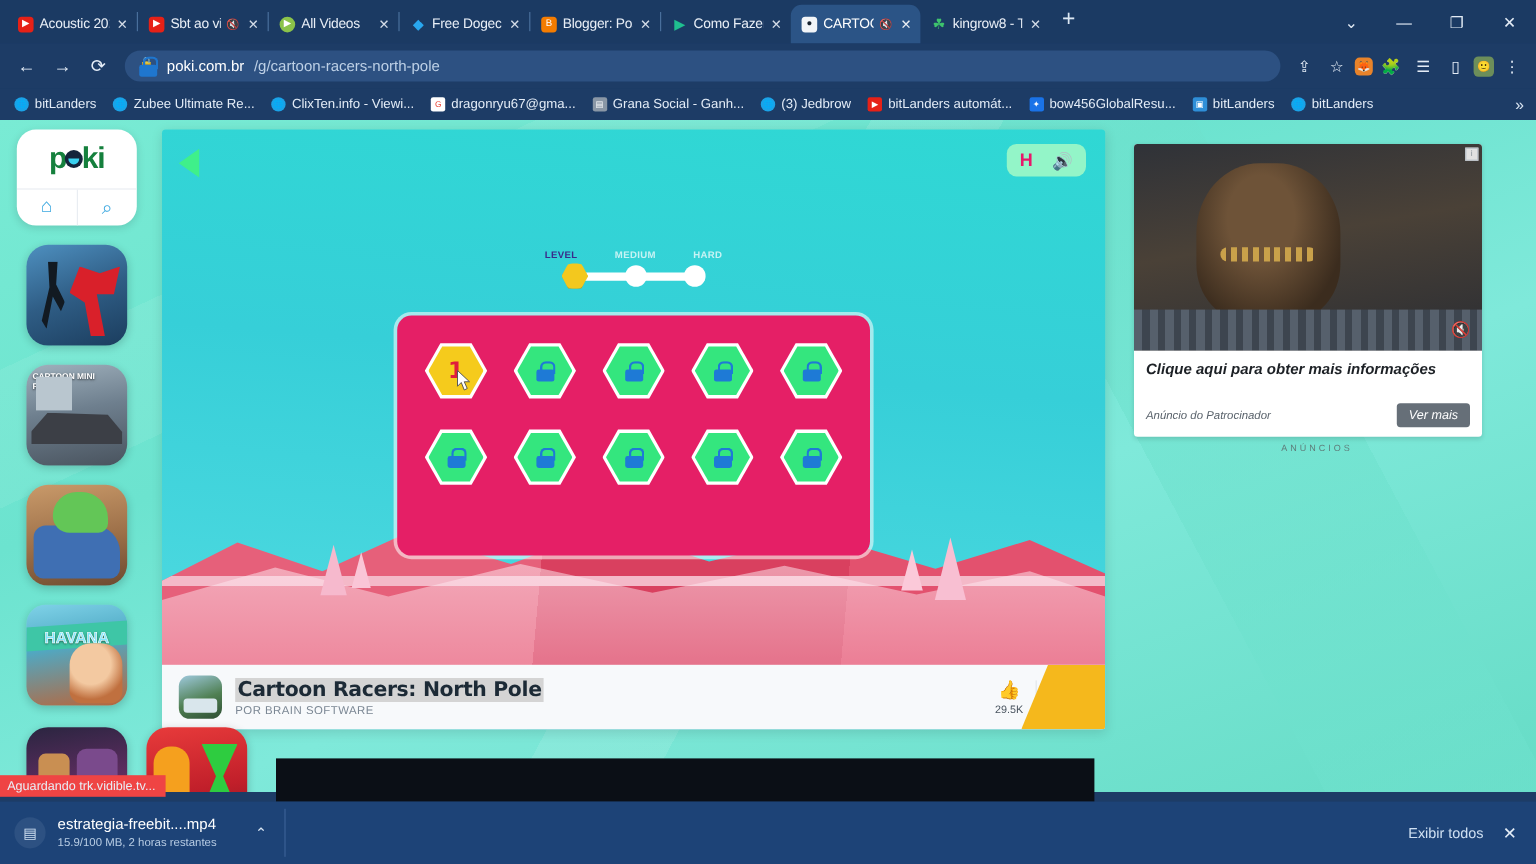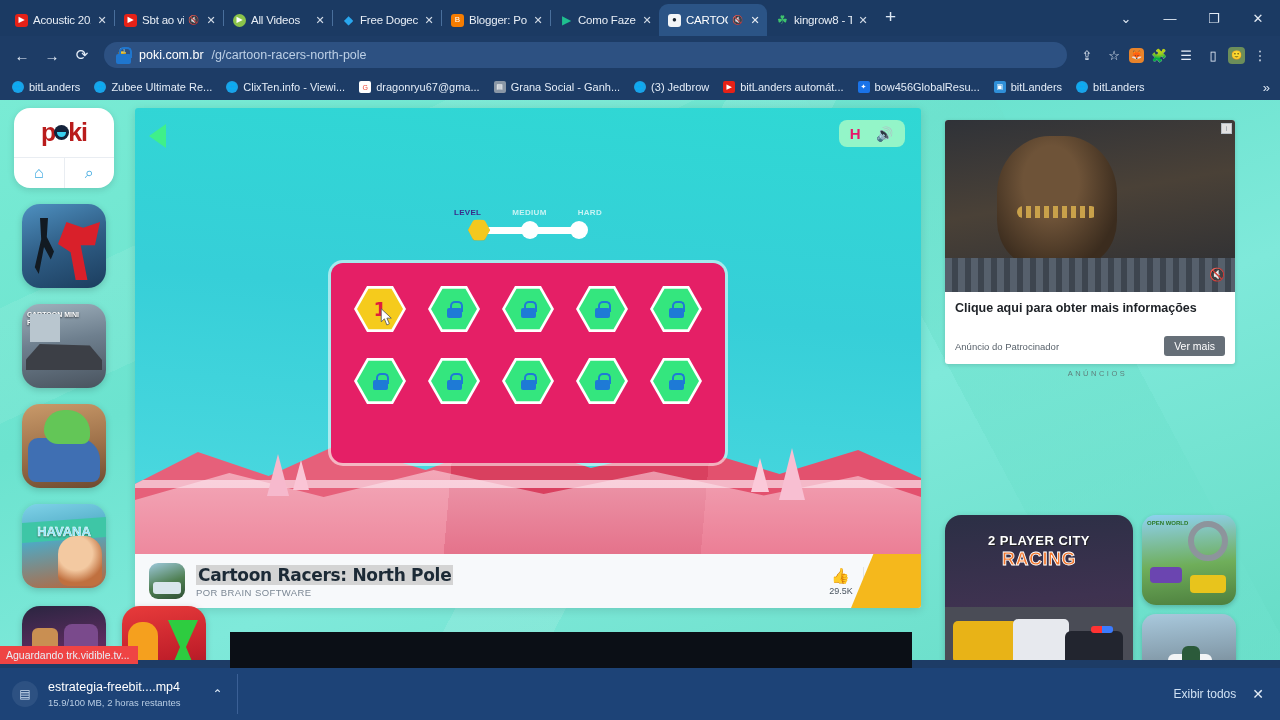--- a/index.html
+++ b/index.html
@@ -75,21 +75,21 @@
       linear-gradient(118deg, transparent 46%, rgba(255,255,255,.10) 46%, rgba(255,255,255,.10) 53%, transparent 53%),
       linear-gradient(62deg, transparent 70%, rgba(110,225,205,.55) 70%, rgba(110,225,205,.55) 82%, transparent 82%),
       linear-gradient(155deg, transparent 18%, rgba(255,255,255,.07) 18%, rgba(255,255,255,.07) 28%, transparent 28%);
   }
 
   
   .pk-side { position: absolute; left: 14px; top: 8px; width: 100px; z-index: 4; }
   .pk-logo-card { width: 100px; background: #fff; border-radius: 16px; overflow: hidden;
                   box-shadow: 0 2px 7px rgba(0,0,0,.13); }
   .pk-logo { height: 49px; display: flex; align-items: center; justify-content: center;
-             font-size: 25px; font-weight: 700; color: #b91c1c; letter-spacing: -1px; position: relative; }
+             font-size: 25px; font-weight: 700; color: #15803d; letter-spacing: -1px; position: relative; }
   .pk-logo .o-dot { display: inline-block; width: 15px; height: 15px; border-radius: 50%;
                     background: #14233b; position: relative; margin: 0 -1px; vertical-align: -2px; }
   .pk-logo .o-dot::after { content: ""; position: absolute; left: 3px; bottom: 3px; width: 9px; height: 5px;
                            background: #3ad0f0; border-radius: 0 0 9px 9px; }
   .pk-logo-row { display: flex; border-top: 1px solid #e9edf2; height: 31px; }
   .pk-logo-row > div { flex: 1; display: flex; align-items: center; justify-content: center; color: #3ea9e0; }
   .pk-logo-row > div + div { border-left: 1px solid #e9edf2; }
 
   .pk-thumb { width: 84px; height: 84px; margin: 16px auto 0; border-radius: 18px;
               box-shadow: 0 2px 7px rgba(0,0,0,.18); overflow: hidden; position: relative; }
@@ -203,21 +203,21 @@
   .ad-badge { position: absolute; right: 3px; top: 3px; width: 11px; height: 11px; border: 1px solid #b9c0c7;
               color: #8b949c; font-size: 7px; line-height: 9px; text-align: center; background: rgba(255,255,255,.85); z-index: 3; }
   .ad-video { height: 172px; background: linear-gradient(170deg,#2f3238,#4a4137 45%,#2a2d33); position: relative; }
   .ad-video .beast { position: absolute; left: 52px; top: 16px; width: 120px; height: 132px;
                      background: radial-gradient(ellipse at 45% 35%, #6e5338 30%, #3b2c1e 75%); border-radius: 44% 44% 36% 36%; }
   .ad-video .chain { position: absolute; left: 72px; top: 86px; width: 80px; height: 12px;
                      background: repeating-linear-gradient(90deg,#c9a14a 0 5px,transparent 5px 9px); border-radius: 6px; }
   .ad-video .crowd { position: absolute; left: 0; right: 0; bottom: 0; height: 34px;
                      background: repeating-linear-gradient(90deg,#56606c 0 7px,#3d454f 7px 13px); }
   .ad-mute { position: absolute; right: 9px; bottom: 10px; color: #fff; font-size: 13px; opacity: .92; }
-  .ad-body { padding: 9px 10px 8px; }
+  .ad-body { padding: 9px 10px 8px; font-style: italic; }
   .ad-head { font-size: 12.5px; color: #1d2126; font-weight: 700; line-height: 15px; }
   .ad-foot { display: flex; align-items: center; margin-top: 20px; }
   .ad-spon { font-size: 9.5px; color: #5a636c; }
   .ad-btn { margin-left: auto; background: #666f78; color: #fff; font-size: 10.5px;
             padding: 4px 10px; border-radius: 3px; }
   .ad-label { text-align: center; font-size: 7.5px; color: #5f7e7b; letter-spacing: 2.5px; margin-top: 5px; }
 
   .rec { position: absolute; left: 0; top: 395px; display: flex; gap: 9px; }
   .rec-big { width: 188px; height: 188px; border-radius: 16px; overflow: hidden; position: relative;
              background: linear-gradient(175deg,#2b2f45,#3e3250 45%,#4c3a46); box-shadow: 0 2px 6px rgba(0,0,0,.2); }
@@ -545,44 +545,20 @@
         <div class="ad-body">
           <div class="ad-head">Clique aqui para obter mais informações</div>
           <div class="ad-foot">
             <div class="ad-spon">Anúncio do Patrocinador</div>
             <div class="ad-btn">Ver mais</div>
           </div>
         </div>
       </div>
       <div class="ad-label">ANÚNCIOS</div>
 
-      <div class="rec">
-        <div class="rec-big">
-          <div class="road"></div>
-          <div class="car1"></div>
-          <div class="car2"></div>
-          <div class="car3"></div>
-          <div class="siren"></div>
-          <div class="t1">2 PLAYER CITY</div>
-          <div class="t2">RACING</div>
-        </div>
-        <div class="rec-col">
-          <div class="rec-sm a">
-            <div class="loop"></div>
-            <div class="k1"></div>
-            <div class="k2"></div>
-            <div class="lbl">OPEN WORLD</div>
-          </div>
-          <div class="rec-sm b">
-
-            <div class="moto"></div>
-            <div class="rider"></div>
-          </div>
-        </div>
-      </div>
     </div>
   </div>
 
   <div class="dark-strip"></div>
   <div class="status-bubble">Aguardando trk.vidible.tv...</div>
 
   <div class="shelf">
     <div class="dl-item">
       <div class="dl-ico">▤</div>
       <div>

